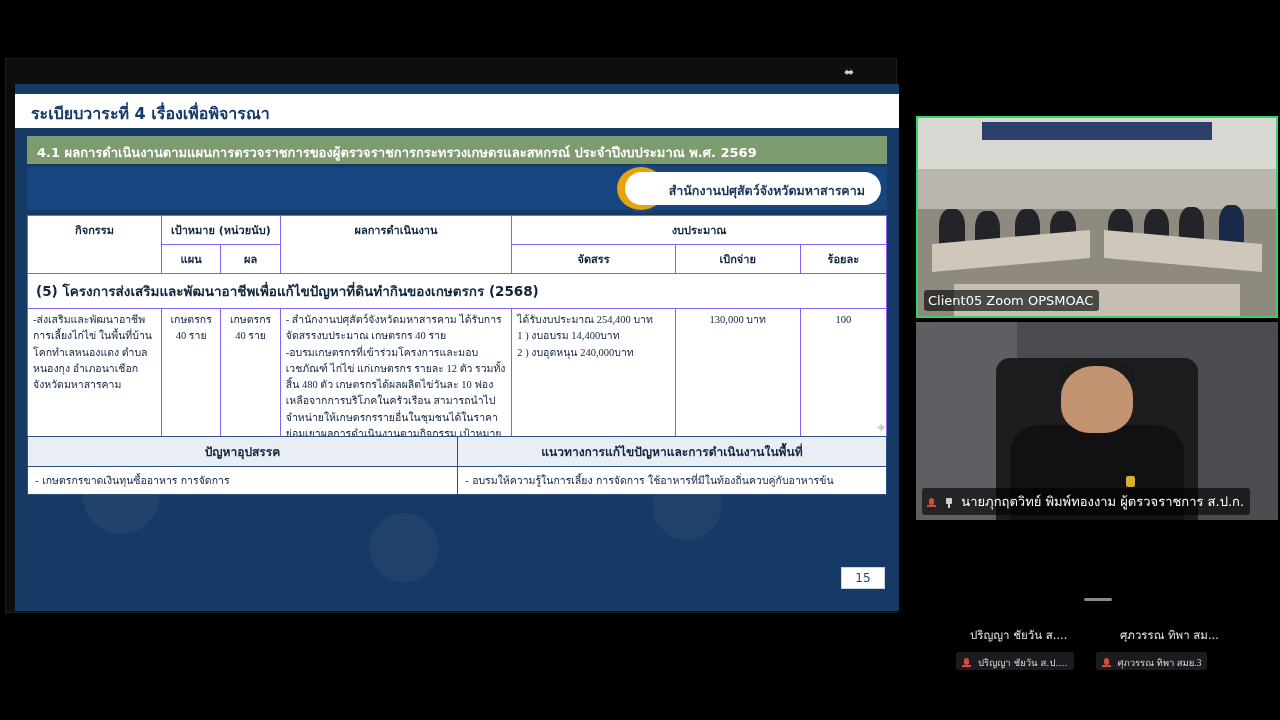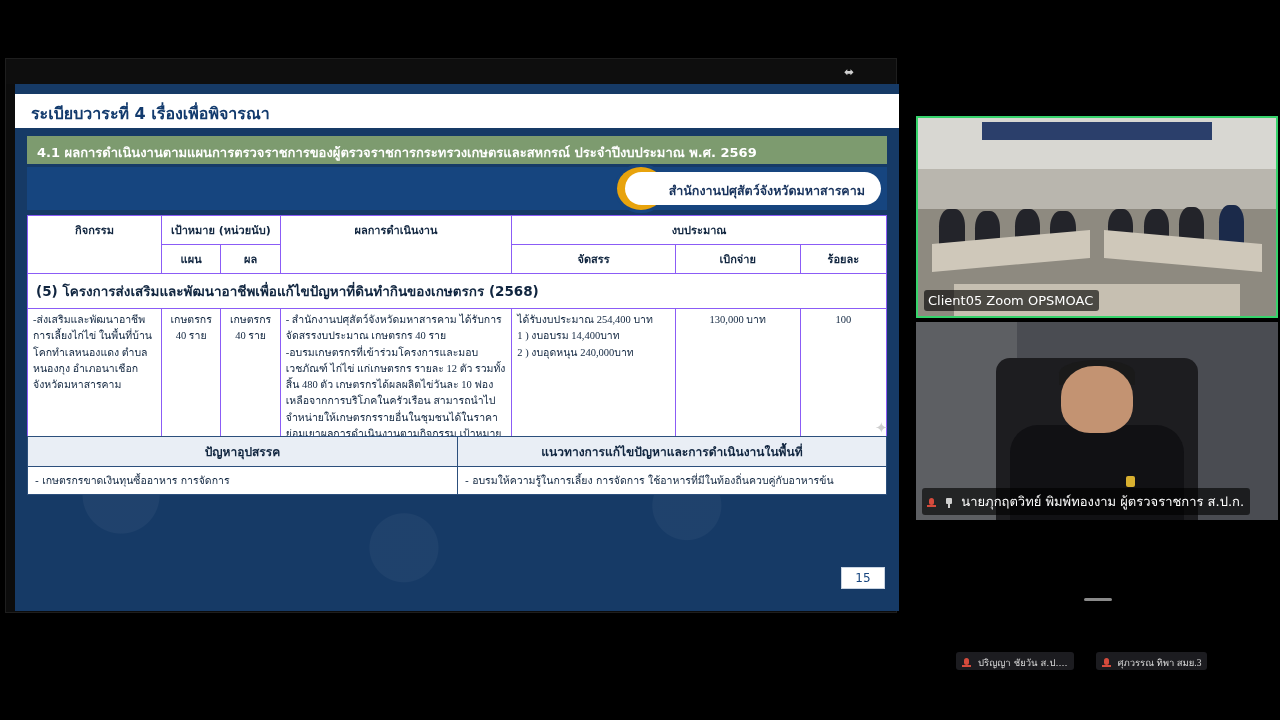--- a/index.html
+++ b/index.html
@@ -313,20 +313,24 @@
       </div>
       <div class="name-tag">
         <i class="mic"></i>
         <i class="pin"></i>
         <span>นายภุกฤตวิทย์ พิมพ์ทองงาม ผู้ตรวจราชการ ส.ป.ก.</span>
       </div>
     </div>
 
     <div class="divider"></div>
 
+    <div class="thumb-names">
+      <span style="left:62px;">ปริญญา ชัยวัน ส....</span>
+      <span style="left:212px;">ศุภวรรณ ทิพา สม...</span>
+    </div>
 
     <div class="thumb-row">
       <div class="thumb" style="left:48px;">
         <i class="mic"></i>
         <span>ปริญญา ชัยวัน ส.ป....</span>
       </div>
       <div class="thumb" style="left:188px;font-family:Liberation Serif, serif;">
         <i class="mic"></i>
         <span>ศุภวรรณ ทิพา สมย.3</span>
       </div>

